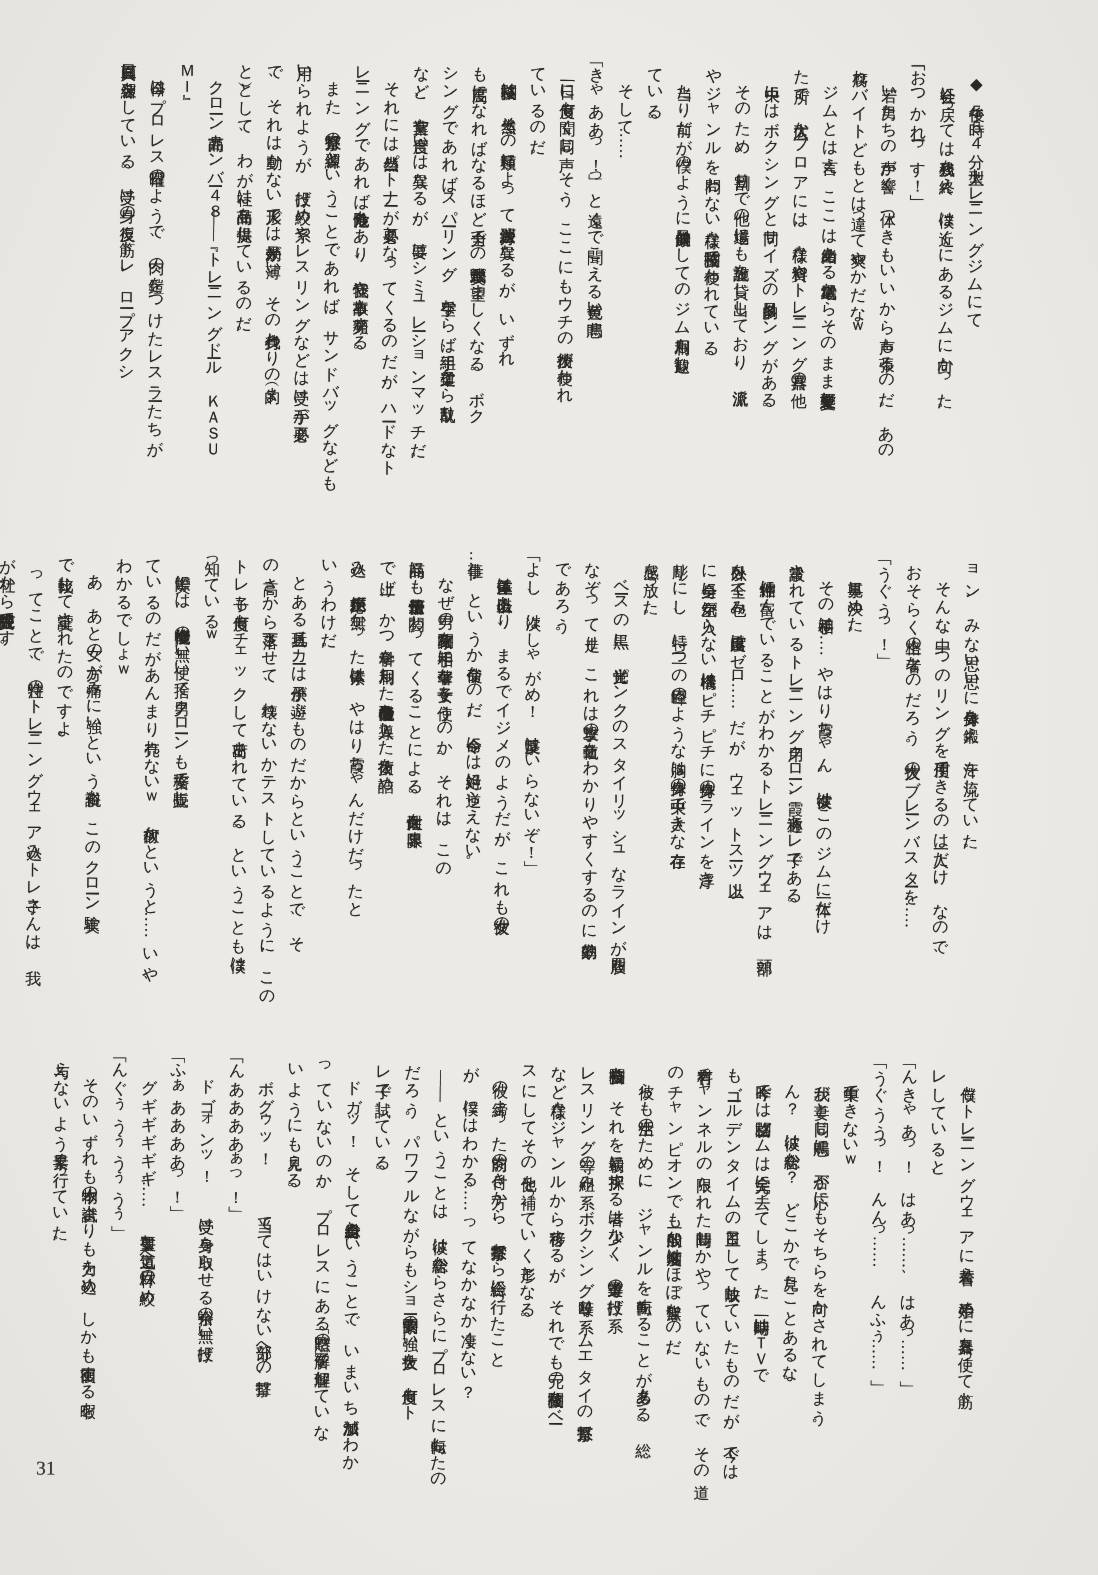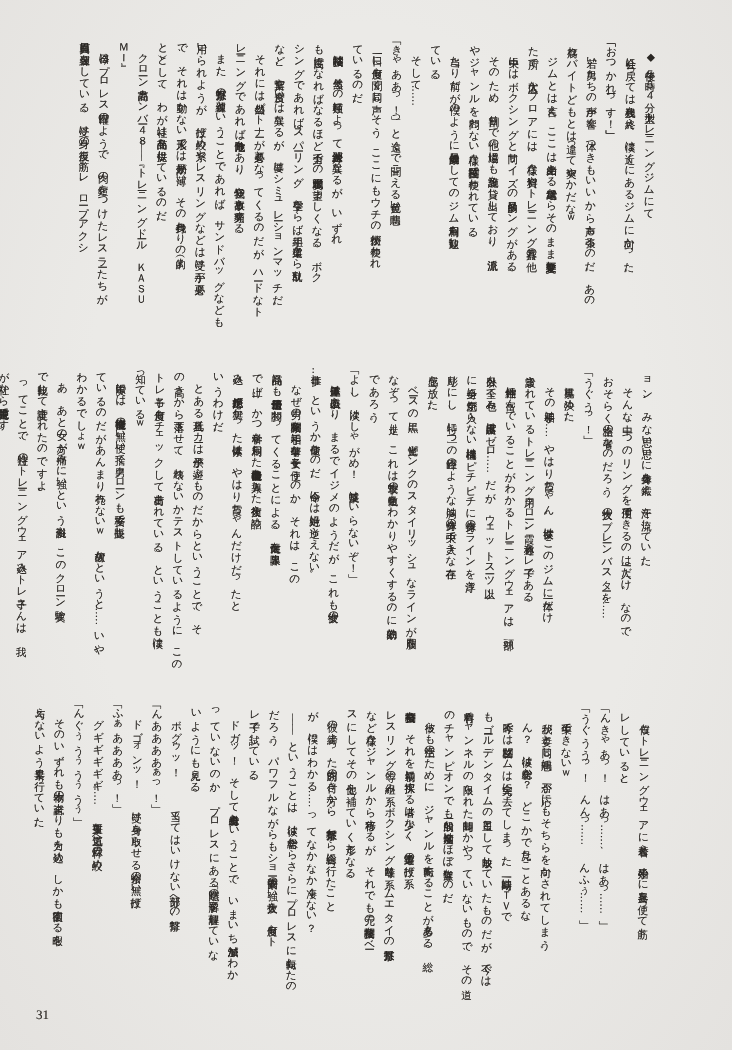--- a/index.html
+++ b/index.html
@@ -24,25 +24,24 @@
     line-height:19.5px;
     letter-spacing:0;
     color:#2a2724;
     text-shadow:0 0 0.5px rgba(45,40,34,0.55);
     overflow:visible;
   }
   .tier.t2{margin-top:8px;}
   .tier.t3{margin-top:14px;}
   .tier .tline{white-space:pre-wrap;}
   .pagenum{
-    position:absolute;left:36px;top:971px;
+    position:absolute;left:24px;top:971px;
     font-size:13px;color:#35322e;
     text-shadow:0 0 0.5px rgba(45,40,34,0.5);
     transform:rotate(0.5deg);
-    margin-top:36px;
   }
 </style>
 </head>
 <body>
 
 <div class="page" style="background: radial-gradient(at 50% 45%, rgb(235, 234, 231) 55%, rgb(228, 226, 223) 100%);">
   <div class="content">
     <section class="tier t1" style="color: rgb(42, 39, 36);">
         <div class="tline">　◆午後５時５４分　大型トレーニングジムにて</div>
         <div class="tline">　会社に戻っては残務を終え、僕は近くにあるジムに向かった。</div>

